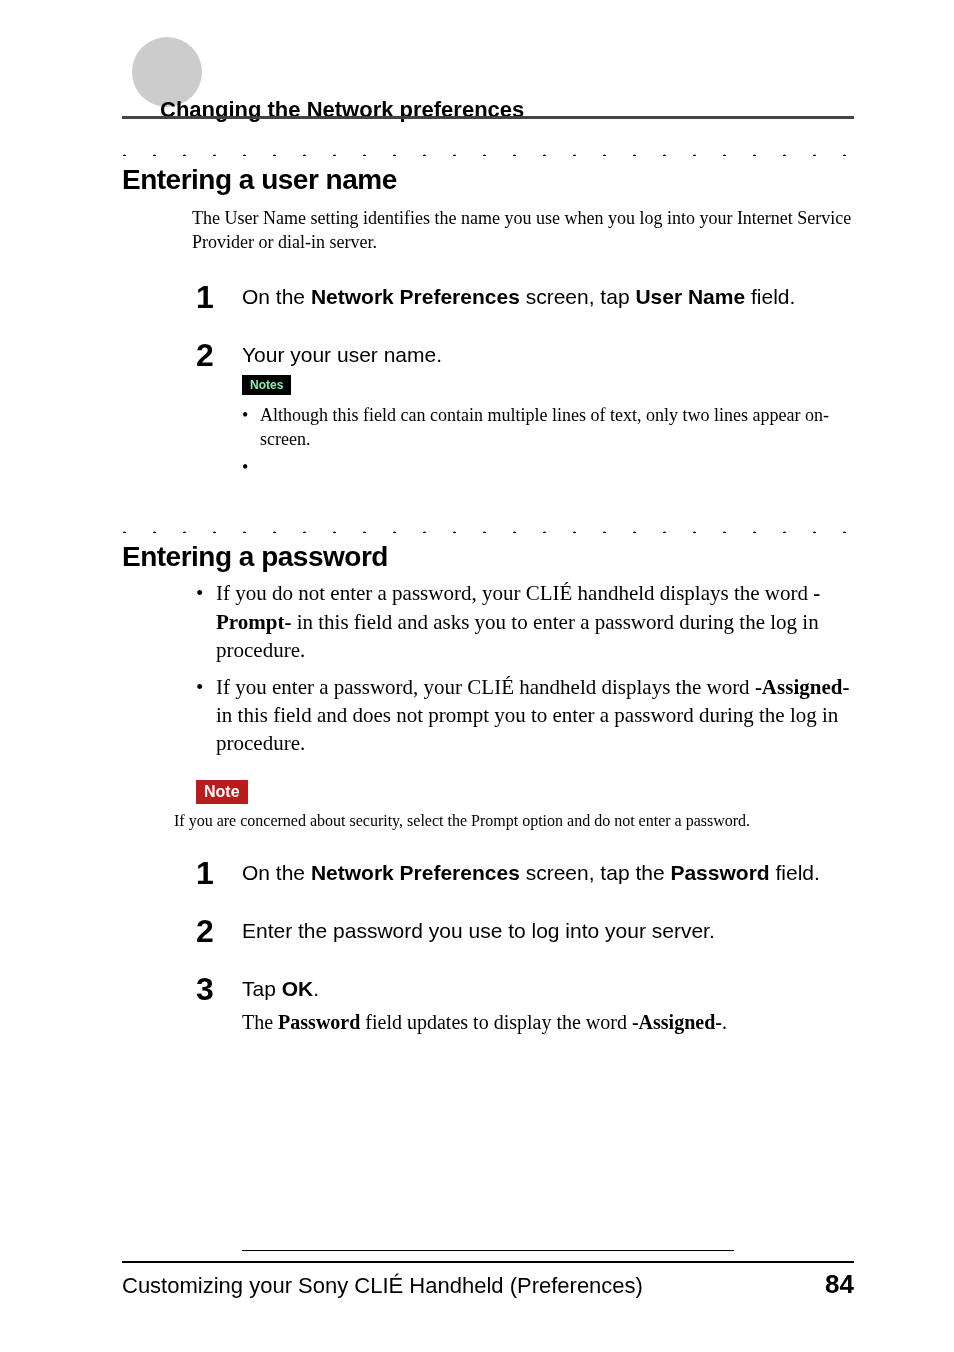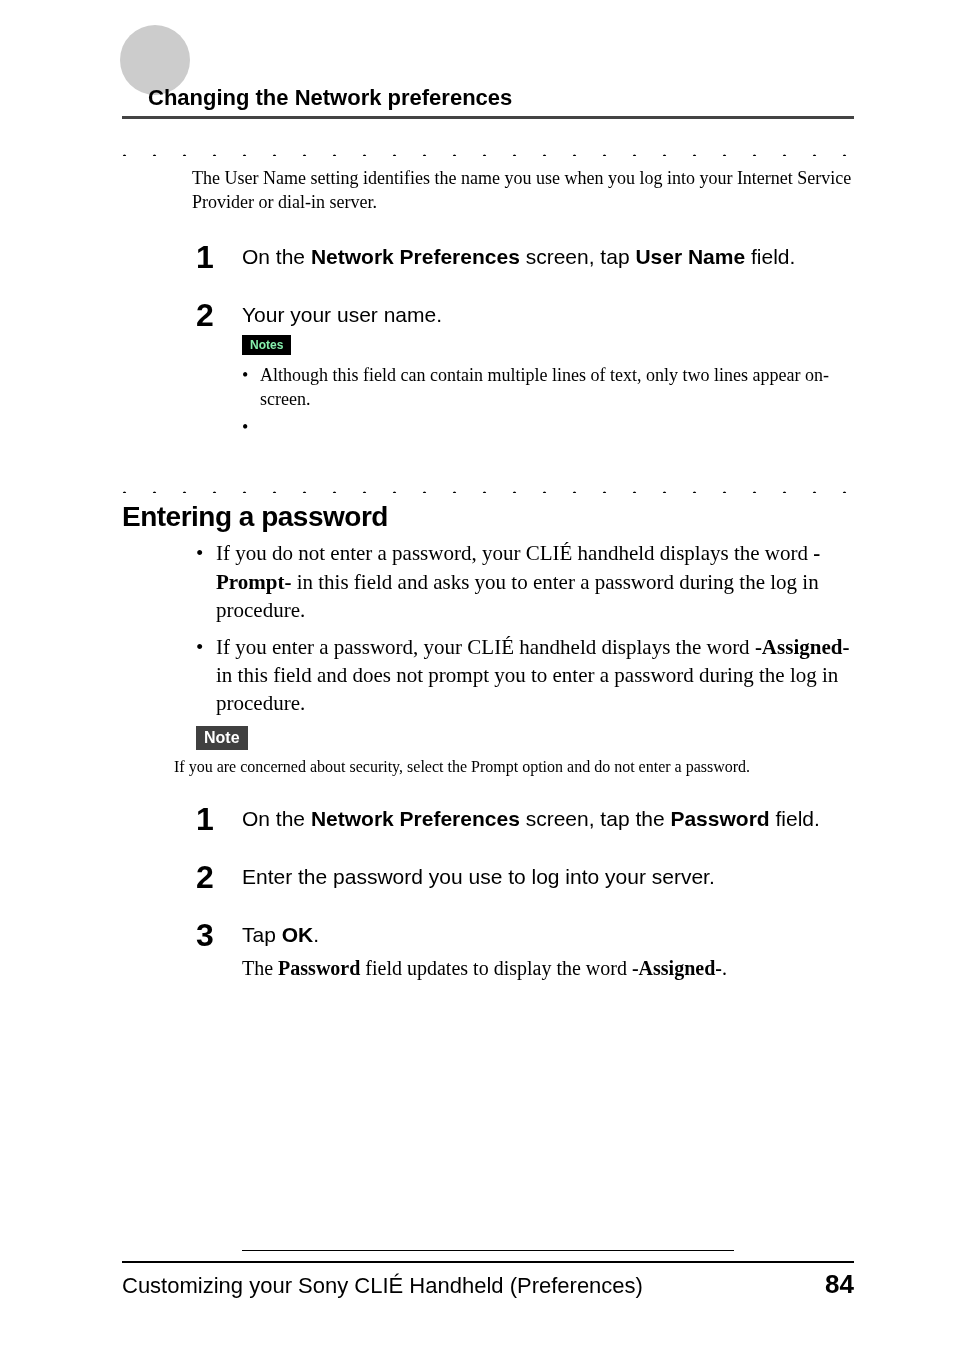--- a/index.html
+++ b/index.html
@@ -1,17 +1,17 @@
 <!DOCTYPE html>
 <html><head>
 <meta charset="utf-8">
 <style>
   * { box-sizing: border-box; margin: 0; padding: 0; }
   html, body { width: 954px; height: 1352px; background: #fff; font-family: "Times New Roman", Times, serif; color: #000; }
-  .page { width: 954px; height: 1352px; position: relative; padding: 0; }
+  .page { width: 954px; height: 1352px; position: relative; padding: 12px; }
   .top-area { position: relative; height: 115px; }
   .bullet-circle {
     position: absolute;
     width: 70px; height: 70px;
     background: #ccc;
     border-radius: 50%;
     left: 120px; top: 25px;
   }
   .chapter-title {
     position: absolute;
@@ -85,27 +85,28 @@
   .bullet-list {
     margin-left: 74px;
     margin-top: 6px;
     font-size: 21px;
     line-height: 1.35;
   }
   .bullet-list .li { display: flex; margin-bottom: 8px; }
   .bullet-list .li .b { width: 20px; flex-shrink: 0; }
   .note-badge-left {
     display: inline-block;
-    background: #404040;
+    background: #b91c1c;
     color: #fff;
     font-family: Arial, Helvetica, sans-serif;
     font-weight: bold;
     font-size: 16px;
     padding: 3px 8px;
     margin-left: 74px;
+    margin-top: 14px;
   }
   .note-p {
     margin-left: 52px;
     margin-top: 6px;
     font-size: 16px;
     line-height: 1.35;
   }
   .footer {
     position: absolute;
     left: 122px; right: 100px;
@@ -137,20 +138,21 @@
 
 <div class="page">
   <div class="top-area">
     <div class="bullet-circle"></div>
     <div class="chapter-title">Changing the Network preferences</div>
   </div>
   <hr class="hr-thick">
 
   <div class="content">
     <div class="dots">. . . . . . . . . . . . . . . . . . . . . . . . . . . . . . . . . . . . . . . . . . . . . . . . . . . . . . . . . . .</div>
+    <div class="section-heading">Entering a user name</div>
     <p class="intro-p">The User Name setting identifies the name you use when you log into your Internet Service Provider or dial-in server.</p>
 
     <div class="step">
       <div class="step-num">1</div>
       <div class="step-body">
         <span>On the </span><span class="bold">Network Preferences</span><span> screen, tap </span><span class="bold">User Name</span><span> field.</span>
       </div>
     </div>
 
     <div class="step">

